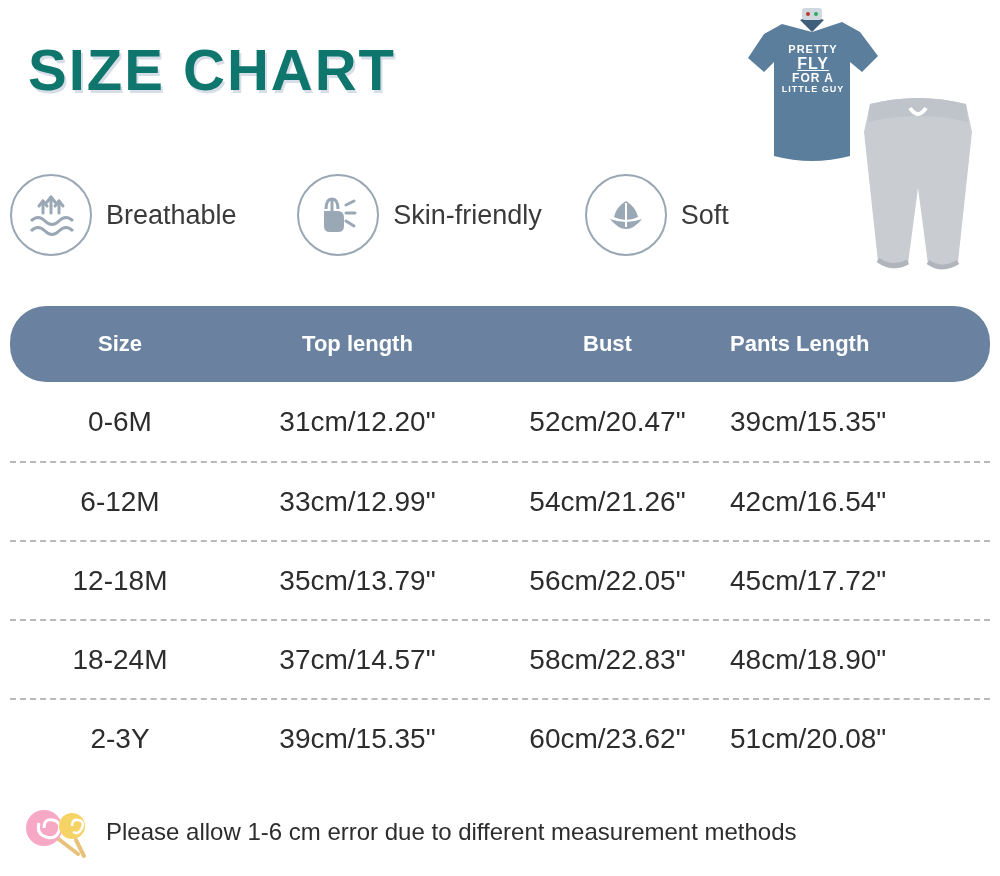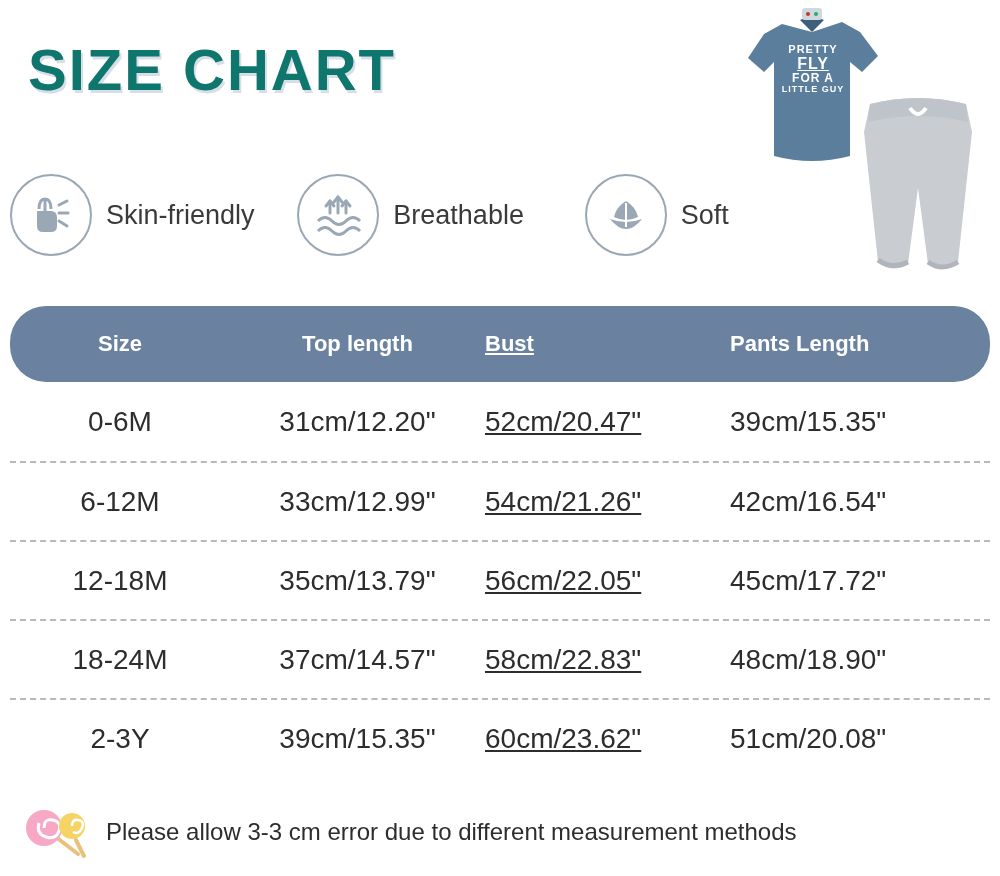--- a/index.html
+++ b/index.html
@@ -124,21 +124,21 @@
     align-items: center;
     height: 79px;
     font-size: 28px;
     color: #2d2d2d;
   }
   .row.sep {
     border-top: 2px dashed #b9b9b9;
   }
   .c0 { width: 220px; text-align: center; }
   .c1 { width: 255px; text-align: center; }
-  .c2 { width: 245px; text-align: left; text-decoration: underline; }
+  .c2 { width: 245px; text-align: center; }
   .c3 { width: 260px; text-align: left; }
 
   
   .footer {
     position: absolute;
     left: 18px;
     bottom: 14px;
     width: 964px;
     height: 60px;
     display: flex;
@@ -176,43 +176,43 @@
       <path d="M16 12 Q64 0 112 12 L118 40 L104 170 Q90 182 74 172 L64 96 L54 172 Q38 182 24 170 L10 40 Z" fill="#c9cdd2"></path>
       <path d="M16 12 Q64 0 112 12 L114 30 Q64 18 14 30 Z" fill="#bfc4ca"></path>
       <path d="M56 16 q8 12 16 0" stroke="#ffffff" stroke-width="4" fill="none"></path>
       <path d="M24 168 q14 10 30 2" stroke="#b0b5bb" stroke-width="5" fill="none"></path>
       <path d="M74 170 q14 10 30 0" stroke="#b0b5bb" stroke-width="5" fill="none"></path>
     </svg>
   </div>
 
   <div class="features">
 
-    <div class="feature f1">
-      <div class="feat-icon">
-        <svg width="52" height="52" viewBox="0 0 52 52">
-          <path d="M14 20 q0 -10 6 -10 t6 10 M20 10 V22" stroke="#9aa7b4" stroke-width="3" fill="none"></path>
-          <path d="M12 22 h14 q6 0 6 7 v8 q0 6 -6 6 h-8 q-6 0 -6 -6 z" fill="#9aa7b4"></path>
-          <path d="M34 16 l8 -4 M34 24 l9 0 M34 32 l8 5" stroke="#9aa7b4" stroke-width="3" stroke-linecap="round"></path>
-        </svg>
-      </div>
-      <div class="feat-label">Skin-friendly</div>
-    </div>
-
     <div class="feature f0">
       <div class="feat-icon">
         <svg width="52" height="52" viewBox="0 0 52 52">
           <path d="M18 24 V12 M26 24 V8 M34 24 V12" stroke="#9aa7b4" stroke-width="3" fill="none" stroke-linecap="round"></path>
           <path d="M18 12 l-4 5 M18 12 l4 5 M26 8 l-4 5 M26 8 l4 5 M34 12 l-4 5 M34 12 l4 5" stroke="#9aa7b4" stroke-width="3" fill="none" stroke-linecap="round"></path>
           <path d="M6 32 q7 -7 14 0 t14 0 t14 0" stroke="#9aa7b4" stroke-width="3" fill="none"></path>
           <path d="M6 42 q7 -7 14 0 t14 0 t14 0" stroke="#9aa7b4" stroke-width="3" fill="none"></path>
         </svg>
       </div>
       <div class="feat-label">Breathable</div>
     </div>
 
+    <div class="feature f1">
+      <div class="feat-icon">
+        <svg width="52" height="52" viewBox="0 0 52 52">
+          <path d="M14 20 q0 -10 6 -10 t6 10 M20 10 V22" stroke="#9aa7b4" stroke-width="3" fill="none"></path>
+          <path d="M12 22 h14 q6 0 6 7 v8 q0 6 -6 6 h-8 q-6 0 -6 -6 z" fill="#9aa7b4"></path>
+          <path d="M34 16 l8 -4 M34 24 l9 0 M34 32 l8 5" stroke="#9aa7b4" stroke-width="3" stroke-linecap="round"></path>
+        </svg>
+      </div>
+      <div class="feat-label">Skin-friendly</div>
+    </div>
+
     <div class="feature f2">
       <div class="feat-icon">
         <svg width="52" height="52" viewBox="0 0 52 52">
           <path d="M26 12 q10 6 12 16 q-12 6 -24 0 q2 -10 12 -16 z" fill="#9aa7b4"></path>
           <path d="M10 30 q8 10 16 10 q8 0 16 -10 q-16 6 -32 0 z" fill="#9aa7b4"></path>
           <path d="M26 14 V38" stroke="#ffffff" stroke-width="2"></path>
         </svg>
       </div>
       <div class="feat-label">Soft</div>
     </div>
@@ -265,16 +265,16 @@
 
   <div class="footer">
     <svg class="lolli" viewBox="0 0 74 56">
       <path d="M34 30 L60 50" stroke="#e8c27a" stroke-width="4" stroke-linecap="round"></path>
       <circle cx="26" cy="24" r="18" fill="#f7a8c4"></circle>
       <path d="M26 24 q0 -10 9 -8 q9 2 6 11 q-3 9 -13 6 q-10 -3 -7 -14" stroke="#ffffff" stroke-width="3" fill="none"></path>
       <circle cx="54" cy="22" r="13" fill="#f6d365"></circle>
       <path d="M54 22 q0 -7 6 -6 q7 1 4 8 q-3 7 -9 4" stroke="#ffffff" stroke-width="2.5" fill="none"></path>
       <path d="M58 36 L66 52" stroke="#e8c27a" stroke-width="4" stroke-linecap="round"></path>
     </svg>
-    <div class="footer-note">Please allow 3-3 cm error due to different measurement methods</div>
+    <div class="footer-note">Please allow 1-6 cm error due to different measurement methods</div>
   </div>
 
 </div>
 
 </body></html>

